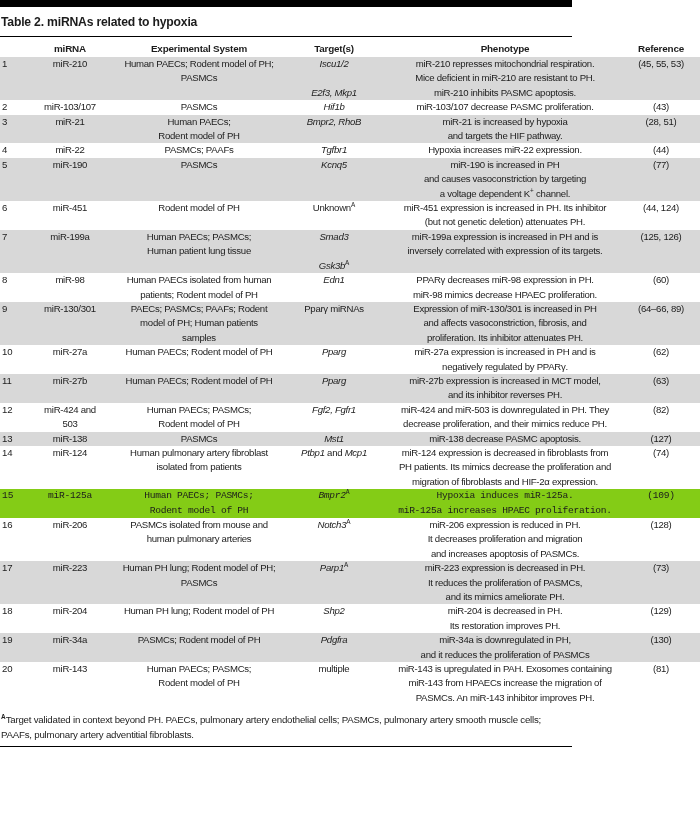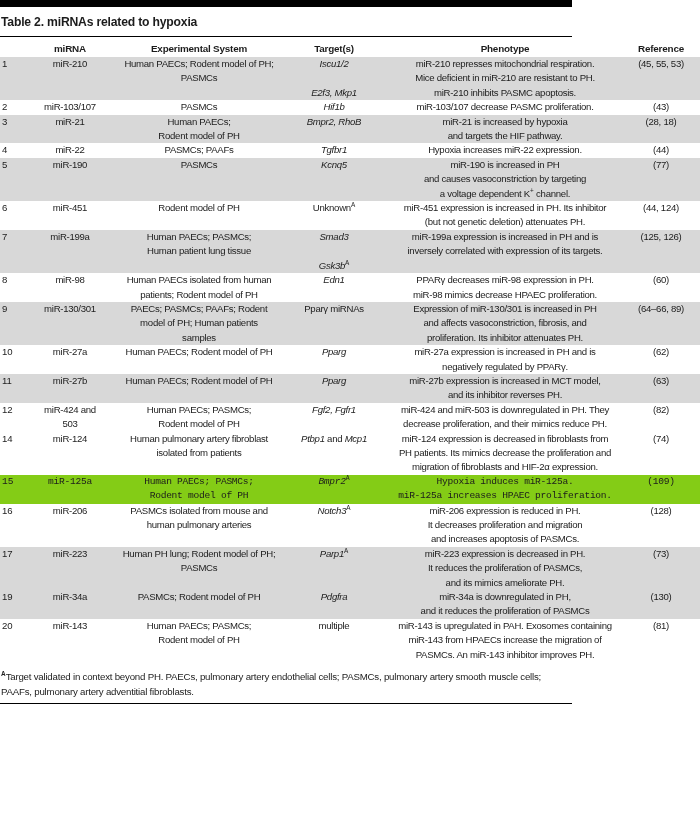--- a/index.html
+++ b/index.html
@@ -129,21 +129,21 @@
           <td class="tgt"><i>Hif1b</i></td>
           <td class="phe">miR-103/107 decrease PASMC proliferation.</td>
           <td class="ref">(43)</td>
         </tr>
         <tr style="background: rgb(216, 216, 216);">
           <td class="num">3</td>
           <td class="mirna">miR-21</td>
           <td class="sys">Human PAECs;<br>Rodent model of PH</td>
           <td class="tgt"><i>Bmpr2, RhoB</i></td>
           <td class="phe">miR-21 is increased by hypoxia<br>and targets the HIF pathway.</td>
-          <td class="ref">(28, 18)</td>
+          <td class="ref">(28, 51)</td>
         </tr>
         <tr>
           <td class="num">4</td>
           <td class="mirna">miR-22</td>
           <td class="sys">PASMCs; PAAFs</td>
           <td class="tgt"><i>Tgfbr1</i></td>
           <td class="phe">Hypoxia increases miR-22 expression.</td>
           <td class="ref">(44)</td>
         </tr>
         <tr style="background: rgb(216, 216, 216);">
@@ -203,20 +203,28 @@
           <td class="ref">(63)</td>
         </tr>
         <tr>
           <td class="num">12</td>
           <td class="mirna">miR-424 and<br>503</td>
           <td class="sys">Human PAECs; PASMCs;<br>Rodent model of PH</td>
           <td class="tgt"><i>Fgf2, Fgfr1</i></td>
           <td class="phe">miR-424 and miR-503 is downregulated in PH. They<br>decrease proliferation, and their mimics reduce PH.</td>
           <td class="ref">(82)</td>
         </tr>
+        <tr style="background: rgb(216, 216, 216);">
+          <td class="num">13</td>
+          <td class="mirna">miR-138</td>
+          <td class="sys">PASMCs</td>
+          <td class="tgt"><i>Mst1</i></td>
+          <td class="phe">miR-138 decrease PASMC apoptosis.</td>
+          <td class="ref">(127)</td>
+        </tr>
         <tr>
           <td class="num">14</td>
           <td class="mirna">miR-124</td>
           <td class="sys">Human pulmonary artery fibroblast<br>isolated from patients</td>
           <td class="tgt"><i>Ptbp1</i> and <i>Mcp1</i></td>
           <td class="phe">miR-124 expression is decreased in fibroblasts from<br>PH patients. Its mimics decrease the proliferation and<br>migration of fibroblasts and HIF-2α expression.</td>
           <td class="ref">(74)</td>
         </tr>
         <tr style="background: #84cc16; font-family: Liberation Mono, monospace;">
           <td class="num">15</td>
@@ -235,20 +243,28 @@
           <td class="ref">(128)</td>
         </tr>
         <tr style="background: rgb(216, 216, 216); margin-top: 28px;">
           <td class="num">17</td>
           <td class="mirna">miR-223</td>
           <td class="sys">Human PH lung; Rodent model of PH;<br>PASMCs</td>
           <td class="tgt"><i>Parp1</i><sup>A</sup></td>
           <td class="phe">miR-223 expression is decreased in PH.<br>It reduces the proliferation of PASMCs,<br>and its mimics ameliorate PH.</td>
           <td class="ref">(73)</td>
         </tr>
+        <tr>
+          <td class="num">18</td>
+          <td class="mirna">miR-204</td>
+          <td class="sys">Human PH lung; Rodent model of PH</td>
+          <td class="tgt"><i>Shp2</i></td>
+          <td class="phe">miR-204 is decreased in PH.<br>Its restoration improves PH.</td>
+          <td class="ref">(129)</td>
+        </tr>
         <tr style="background: rgb(216, 216, 216);">
           <td class="num">19</td>
           <td class="mirna">miR-34a</td>
           <td class="sys">PASMCs; Rodent model of PH</td>
           <td class="tgt"><i>Pdgfra</i></td>
           <td class="phe">miR-34a is downregulated in PH,<br>and it reduces the proliferation of PASMCs</td>
           <td class="ref">(130)</td>
         </tr>
         <tr>
           <td class="num">20</td>

